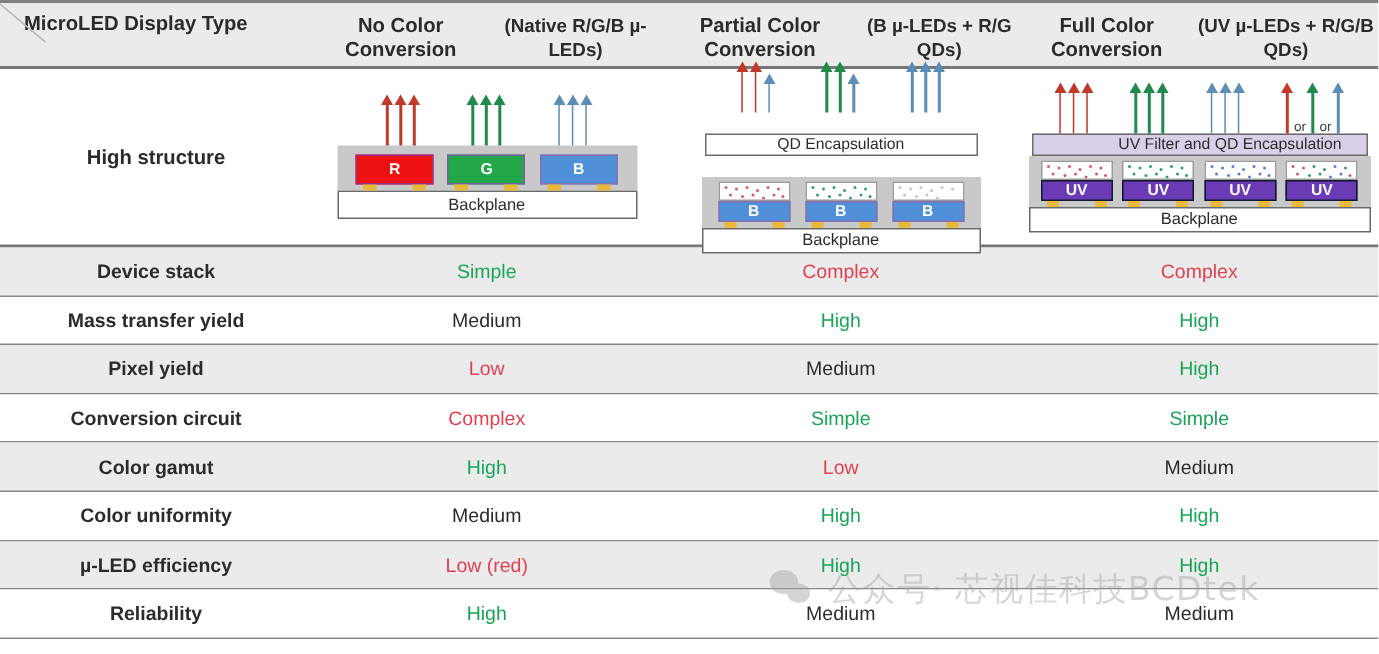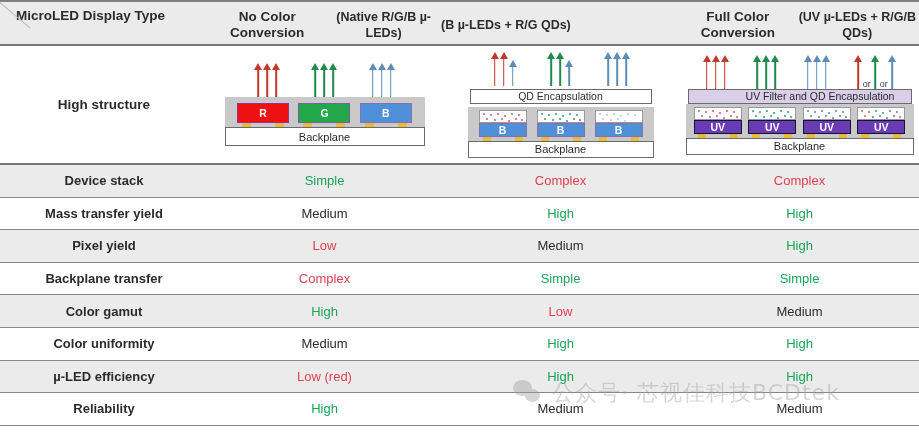--- a/index.html
+++ b/index.html
@@ -152,20 +152,21 @@
 
 <div class="table">
 
   <div class="hdr-row">
     <div class="cell c0 hdr-label">MicroLED Display Type</div>
     <div class="cell c1 hdr-title">
       <span class="l1">No Color Conversion</span>
       <span class="l2">(Native R/G/B µ-LEDs)</span>
     </div>
     <div class="cell c2 hdr-title">
+      <span class="l1">Partial Color Conversion</span>
       <span class="l2">(B µ-LEDs + R/G QDs)</span>
     </div>
     <div class="cell c3 hdr-title">
       <span class="l1">Full Color Conversion</span>
       <span class="l2">(UV µ-LEDs + R/G/B QDs)</span>
     </div>
   </div>
 
   <div class="pix-row">
     <div class="cell c0 pix-label">High structure</div>
@@ -284,21 +285,21 @@
             <div class="arrow a-blue">
                 <div class="head"></div>
                 <div class="shaft"></div>
               </div>
             <div class="arrow a-blue">
                 <div class="head"></div>
                 <div class="shaft"></div>
               </div>
           </div>
         </div>
-        <div class="encap" style="height:15px;margin:3px 2px;">QD Encapsulation</div>
+        <div class="encap" style="height:15px;margin:14px 2px;">QD Encapsulation</div>
         <div class="substrate" style="height:34px;padding:3px 6px 0;">
           <div style="width:48px;">
             <div class="qd" style="height:13px;">
               <i style="background:#d05a6e;left:3px;top:2px"></i>
                 <i style="background:#d05a6e;left:10px;top:3px"></i>
               <i style="background:#d05a6e;left:17px;top:2px"></i>
                 <i style="background:#d05a6e;left:24px;top:4px"></i>
               <i style="background:#d05a6e;left:31px;top:2px"></i>
                 <i style="background:#d05a6e;left:38px;top:3px"></i>
               <i style="background:#d05a6e;left:6px;top:7px"></i>
@@ -525,21 +526,21 @@
     <div class="cell c2 val v-green">High</div>
     <div class="cell c3 val v-green">High</div>
   </div>
   <div class="row shade">
     <div class="cell c0 rowlabel">Pixel yield</div>
     <div class="cell c1 val v-red">Low</div>
     <div class="cell c2 val v-dark">Medium</div>
     <div class="cell c3 val v-green">High</div>
   </div>
   <div class="row plain">
-    <div class="cell c0 rowlabel">Backplane transfer</div>
+    <div class="cell c0 rowlabel">Conversion circuit</div>
     <div class="cell c1 val v-red">Complex</div>
     <div class="cell c2 val v-green">Simple</div>
     <div class="cell c3 val v-green">Simple</div>
   </div>
   <div class="row shade">
     <div class="cell c0 rowlabel">Color gamut</div>
     <div class="cell c1 val v-green">High</div>
     <div class="cell c2 val v-red">Low</div>
     <div class="cell c3 val v-dark">Medium</div>
   </div>

